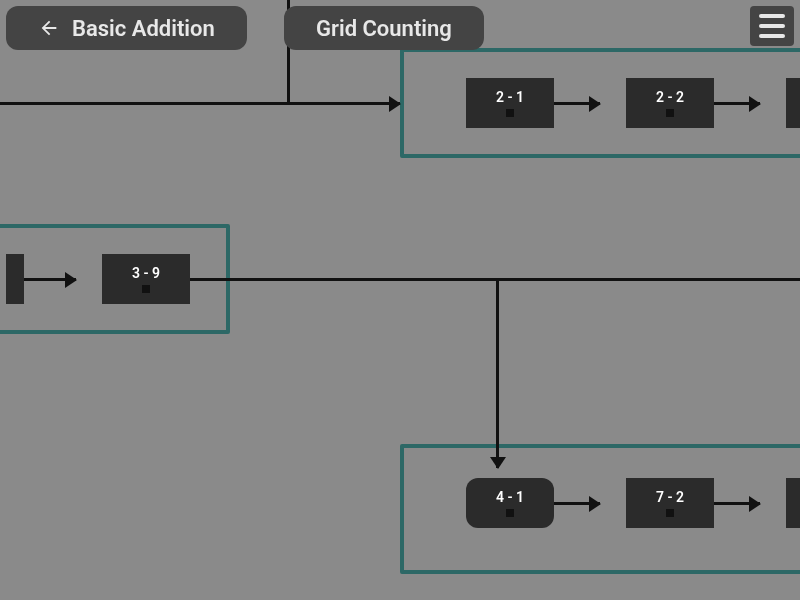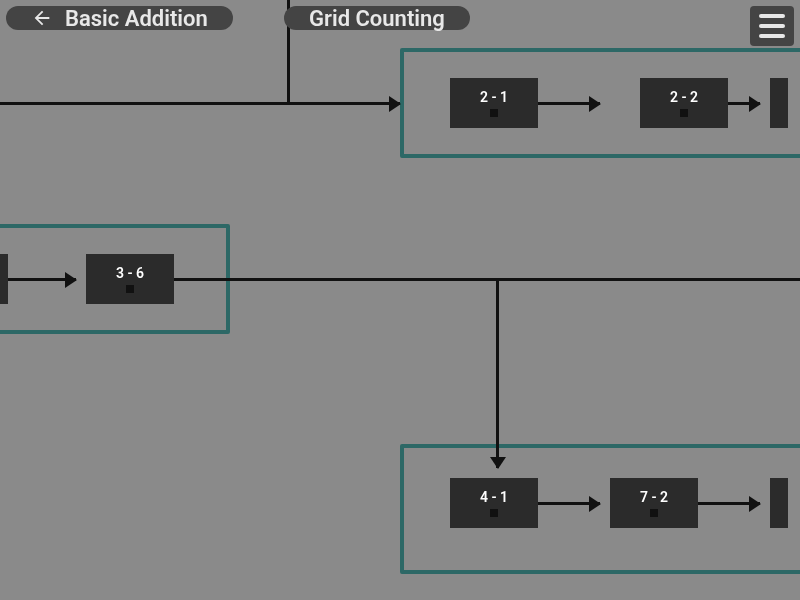--- a/index.html
+++ b/index.html
@@ -11,29 +11,29 @@
   }
   .canvas {
     position: absolute;
     left: 0; top: 0;
     width: 800px; height: 600px;
   }
   
   .pill {
     position: absolute;
     top: 6px;
-    height: 24px;
+    height: 44px;
     background: #444;
     border-radius: 12px;
     color: #e8e8e8;
     font-size: 22px;
     font-weight: 600;
     display: flex;
     align-items: center;
-    padding: 0 25px;
+    padding: 0 32px;
     gap: 12px;
   }
   .back-arrow-svg { display: block; }
   .hamburger {
     position: absolute;
     top: 6px; right: 6px;
     width: 44px; height: 40px;
     background: #444;
     border-radius: 4px;
     display: flex;
@@ -61,20 +61,21 @@
     height: 50px;
     background: #2b2b2b;
     display: flex;
     flex-direction: column;
     align-items: center;
     justify-content: center;
     color: #fff;
     font-size: 14px;
     font-weight: 600;
     gap: 4px;
+    margin-left: 16px;
   }
   .node .dot {
     width: 8px; height: 8px;
     background: #111;
   }
   .node.sliver {
     width: 18px;
     height: 50px;
     background: #2b2b2b;
   }
@@ -137,31 +138,31 @@
       <div class="v-arrow" style="left: 496px; top: 278px; height: 190px;"></div>
       <div class="h-arrow" style="left: 538px; top: 502px; width: 62px;"></div>
       <div class="h-arrow" style="left: 698px; top: 502px; width: 62px;"></div>
     </div>
 
   <div id="nodes">
       <div class="node" style="left: 450px; top: 78px;">
         <span>2 - 1</span>
         <span class="dot"></span>
       </div>
-      <div class="node" style="left: 640px; top: 78px;">
+      <div class="node" style="left: 610px; top: 78px;">
         <span>2 - 2</span>
         <span class="dot"></span>
       </div>
       <div class="node sliver" style="left: 770px; top: 78px;"></div>
       <div class="node sliver" style="left: -10px; top: 254px;"></div>
       <div class="node" style="left: 86px; top: 254px;">
-        <span>3 - 6</span>
+        <span>3 - 9</span>
         <span class="dot"></span>
       </div>
-      <div class="node" style="left: 450px; top: 478px;">
+      <div class="node" style="left: 450px; top: 478px; border-radius: 12px;">
         <span>4 - 1</span>
         <span class="dot"></span>
       </div>
       <div class="node" style="left: 610px; top: 478px;">
         <span>7 - 2</span>
         <span class="dot"></span>
       </div>
       <div class="node sliver" style="left: 770px; top: 478px;"></div>
     </div>
 

